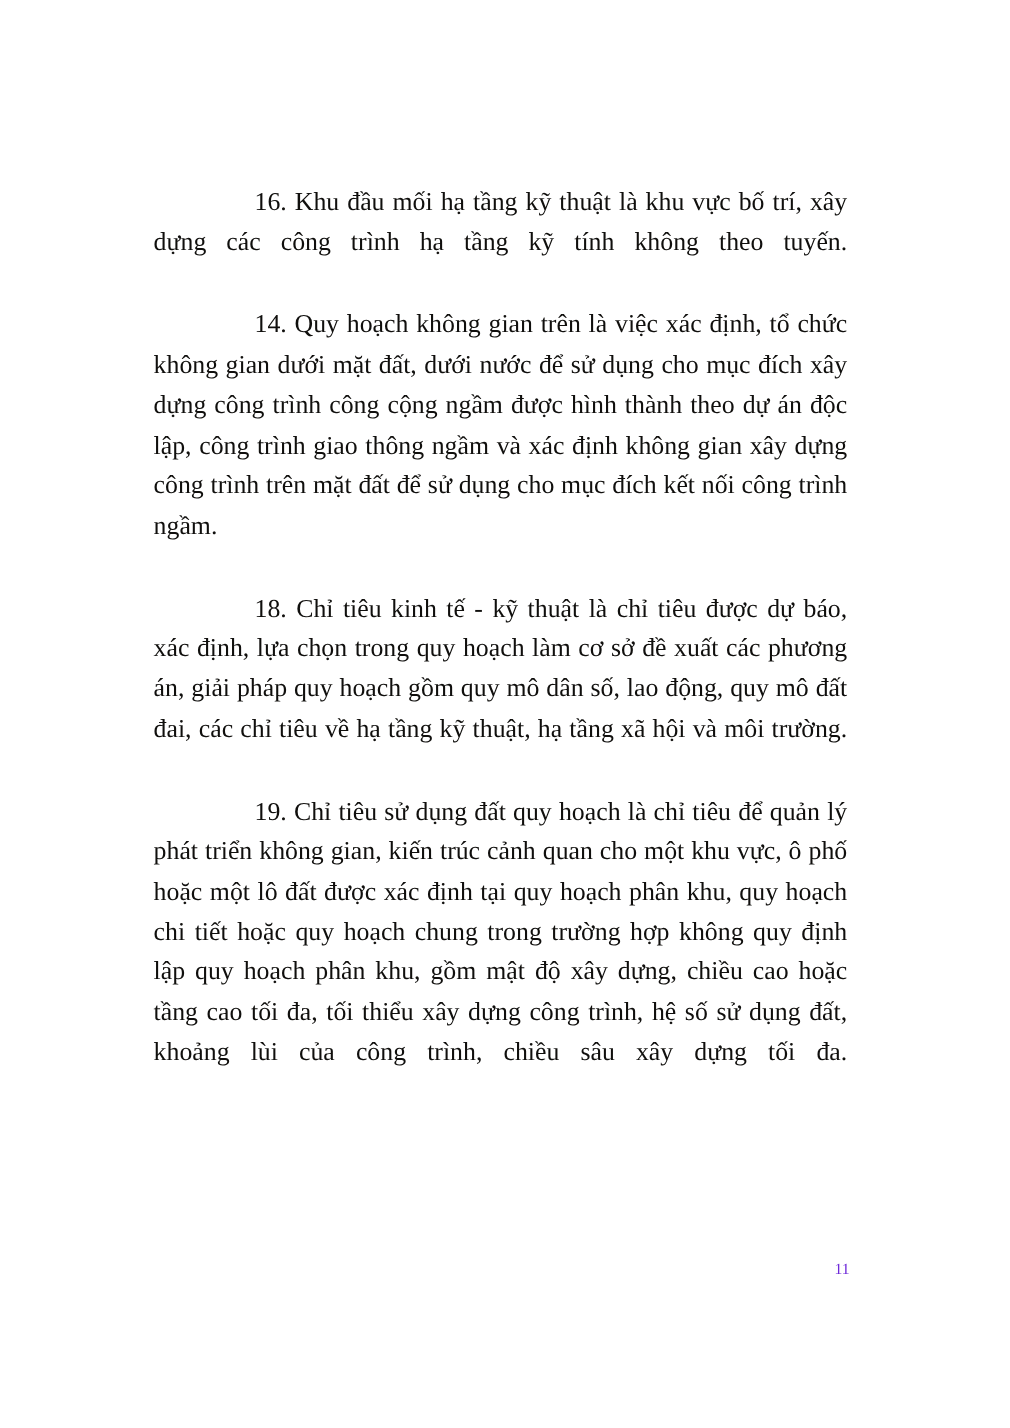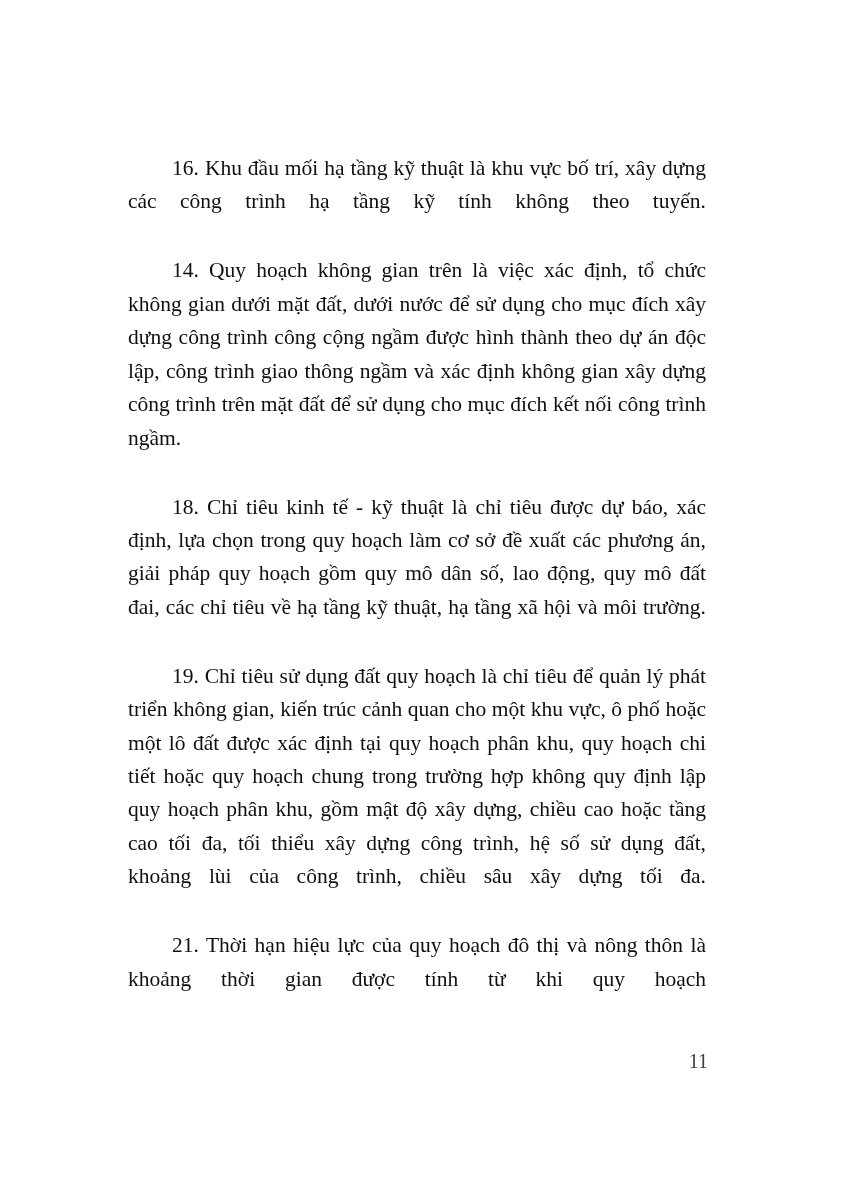--- a/index.html
+++ b/index.html
@@ -33,28 +33,29 @@
     text-indent: 2.05em;
     text-align: justify;
   }
   .para:last-of-type {
     text-align: justify;
   }
   .term {
   }
   .num {
     font-style: normal;
+    margin-left: 40px;
   }
   .page-number {
     position: absolute;
     right: 134px;
     top: 1050px;
     font-family: "Liberation Serif", "DejaVu Serif", serif;
-    font-size: 20px;
-    color: #404040;
+    font-size: 13px;
+    color: #6d28d9;
   }
   
   .para::after {
     content: "";
     display: inline-block;
     width: 100%;
   }
 </style>
 </head>
 <body>
@@ -77,22 +78,18 @@
       <span class="num">18.</span>
       <span class="term">Chỉ tiêu kinh tế - kỹ thuật</span><span> là chỉ tiêu được dự báo, xác định, lựa chọn trong quy hoạch làm cơ sở đề xuất các phương án, giải pháp quy hoạch gồm quy mô dân số, lao động, quy mô đất đai, các chỉ tiêu về hạ tầng kỹ thuật, hạ tầng xã hội và môi trường.</span>
     </p>
 
     <p class="para">
       <span class="num">19.</span>
       <span class="term">Chỉ tiêu sử dụng đất quy hoạch</span><span> là chỉ tiêu để quản lý phát triển không gian, kiến trúc cảnh quan cho một khu vực, ô phố hoặc một lô đất được xác định tại quy hoạch phân khu, quy hoạch chi tiết hoặc quy hoạch chung trong trường hợp không quy định lập quy hoạch phân khu, gồm mật độ xây dựng, chiều cao hoặc tầng cao tối đa, tối thiểu xây dựng công trình, hệ số sử dụng đất, khoảng lùi của công trình, chiều sâu xây dựng tối đa.</span>
     </p>
 
 
-    <p class="para">
-      <span class="num">21.</span>
-      <span class="term">Thời hạn hiệu lực của quy hoạch đô thị và nông thôn</span><span> là khoảng thời gian được tính từ khi quy hoạch</span>
-    </p>
 
   </div>
 
   <div class="page-number">11</div>
 
 </div>
 
 </body></html>

